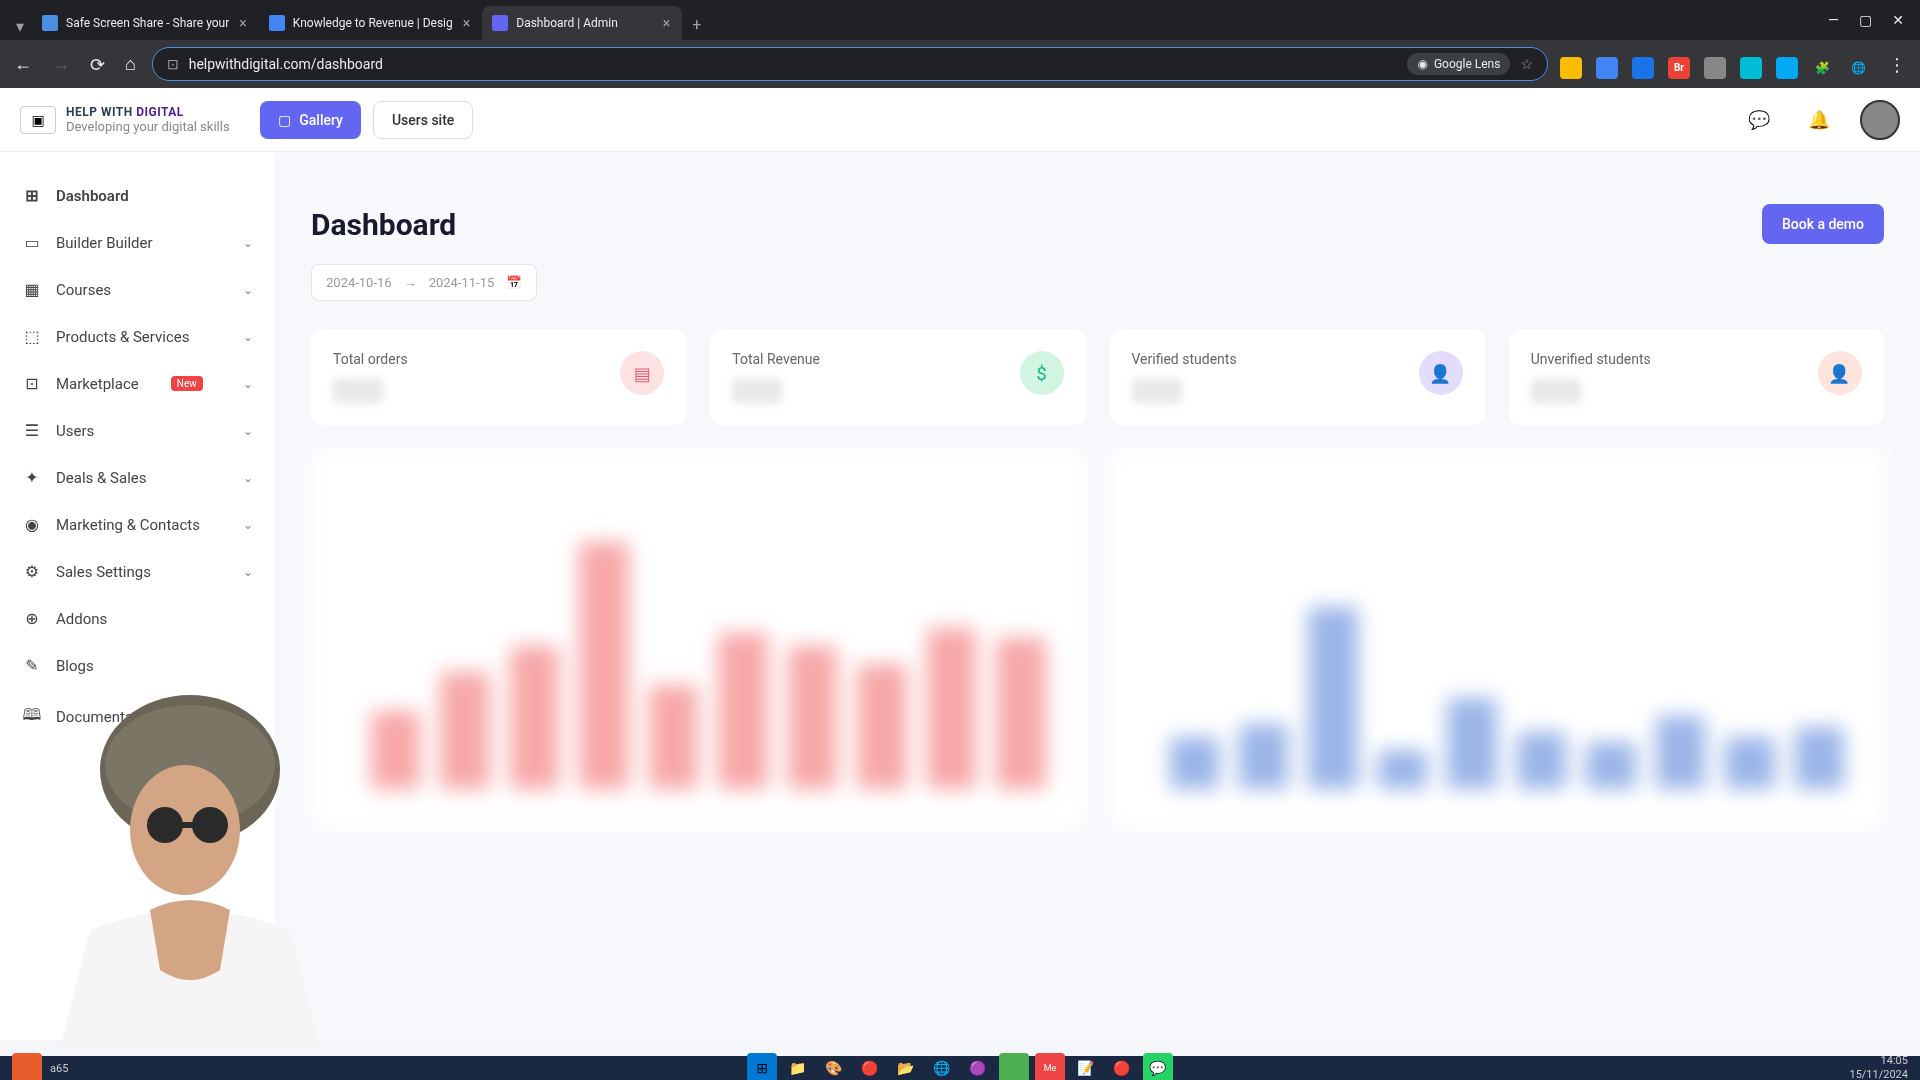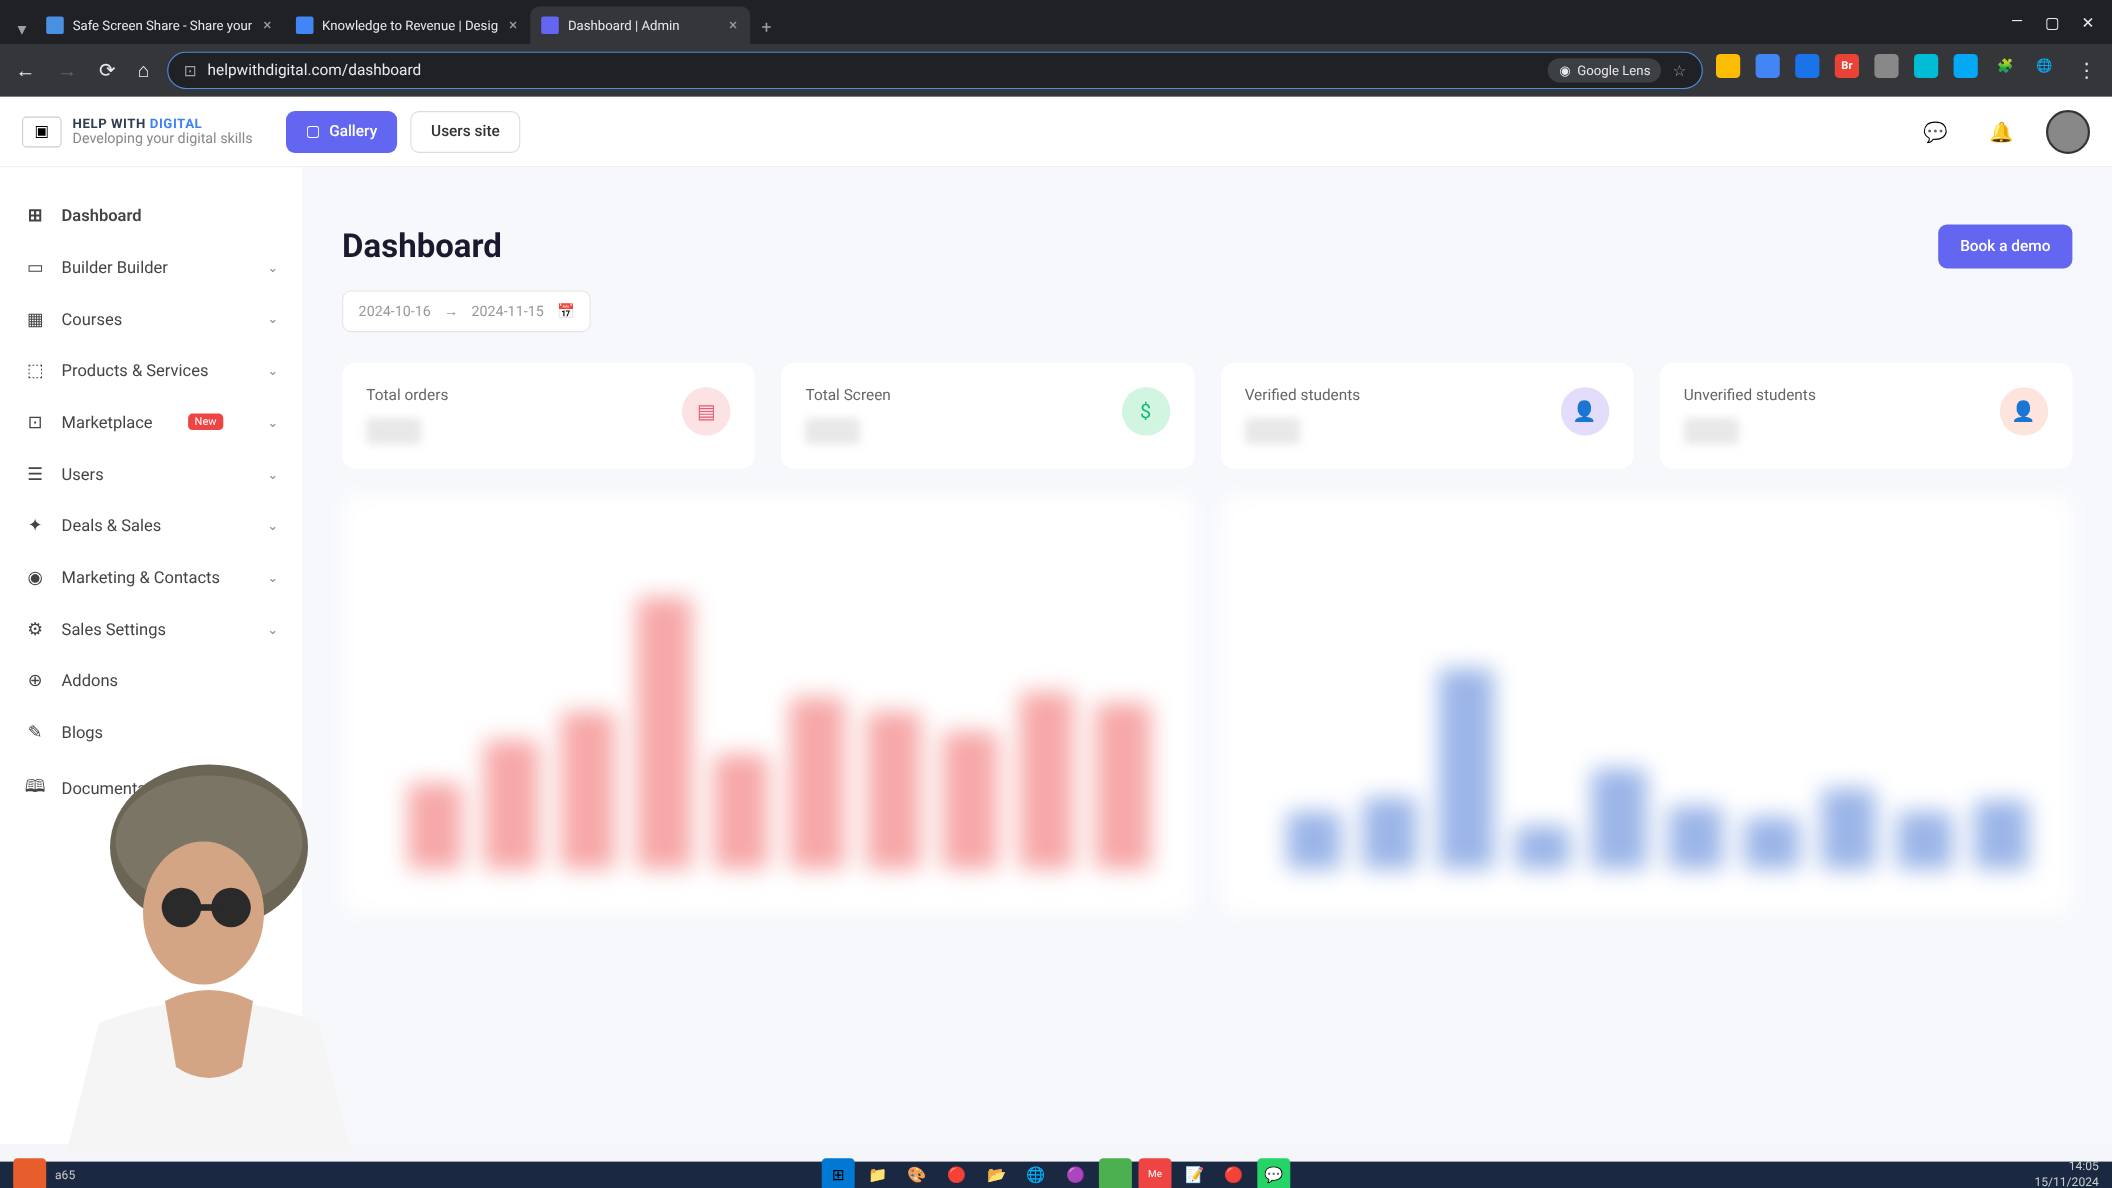--- a/index.html
+++ b/index.html
@@ -18,31 +18,31 @@
 .window-controls { margin-left: auto; display: flex; gap: 20px; color: #e8eaed; padding-right: 8px; }
 .window-controls span { cursor: pointer; font-size: 14px; }
 
 .address-row { background: #35363a; height: 48px; display: flex; align-items: center; padding: 0 10px; gap: 12px; }
 .nav-btn { color: #e8eaed; font-size: 18px; padding: 4px; cursor: pointer; }
 .nav-btn.disabled { color: #5f6368; }
 .address-bar { flex: 1; background: #202124; border-radius: 20px; height: 34px; display: flex; align-items: center; padding: 0 14px; gap: 10px; border: 1px solid #4a90e2; }
 .address-bar .site-icon { color: #9aa0a6; font-size: 14px; }
 .address-bar input { flex: 1; background: none; border: none; color: #e8eaed; font-size: 14px; outline: none; }
 .lens-chip { background: #3c4043; border-radius: 14px; padding: 4px 10px; font-size: 12px; color: #e8eaed; display: flex; align-items: center; gap: 6px; }
-.ext-icons { display: flex; gap: 14px; align-items: flex-start; }
+.ext-icons { display: flex; gap: 14px; align-items: flex-end; }
 .ext-icon { width: 22px; height: 22px; border-radius: 4px; display: flex; align-items: center; justify-content: center; font-size: 12px; color: white; }
 
 
 .app-header { background: white; height: 64px; display: flex; align-items: center; padding: 0 20px; border-bottom: 1px solid #eee; }
 .logo-area { display: flex; align-items: center; gap: 10px; width: 240px; }
 .logo-icon { width: 36px; height: 28px; border: 1px solid #ccc; border-radius: 4px; display: flex; align-items: center; justify-content: center; font-size: 14px; }
 .logo-text { display: flex; flex-direction: column; }
 .logo-text .line1 { font-size: 12px; font-weight: 700; letter-spacing: 0.5px; }
 .logo-text .line1 .hwd1 { color: #2c3e50; }
-.logo-text .line1 .hwd2 { color: #3b82f6; }
+.logo-text .line1 .hwd2 { color: #4c1d95; }
 .logo-text .line2 { font-size: 13px; color: #888; }
 .header-buttons { display: flex; gap: 12px; }
 .btn { padding: 10px 18px; border-radius: 8px; font-size: 14px; font-weight: 500; cursor: pointer; border: none; display: flex; align-items: center; gap: 8px; }
 .btn-primary { background: #6366f1; color: white; }
 .btn-outline { background: white; border: 1px solid #ddd; color: #333; }
 .header-right { margin-left: auto; display: flex; align-items: center; gap: 20px; }
 .header-icon { width: 40px; height: 40px; border-radius: 50%; display: flex; align-items: center; justify-content: center; color: #666; font-size: 18px; cursor: pointer; }
 .avatar { width: 40px; height: 40px; border-radius: 50%; background: #888; border: 2px solid #333; }
 
 
@@ -262,21 +262,21 @@
     <div class="stat-cards" id="stat-cards">
         <div class="stat-card">
           <div>
             <div class="label">Total orders</div>
     <div class="value"></div>
           </div>
     <div class="stat-icon pink">▤</div>
         </div>
         <div class="stat-card">
           <div>
-            <div class="label">Total Screen</div>
+            <div class="label">Total Revenue</div>
     <div class="value"></div>
           </div>
     <div class="stat-icon green">$</div>
         </div>
         <div class="stat-card">
           <div>
             <div class="label">Verified students</div>
     <div class="value"></div>
           </div>
     <div class="stat-icon purple">👤</div>

